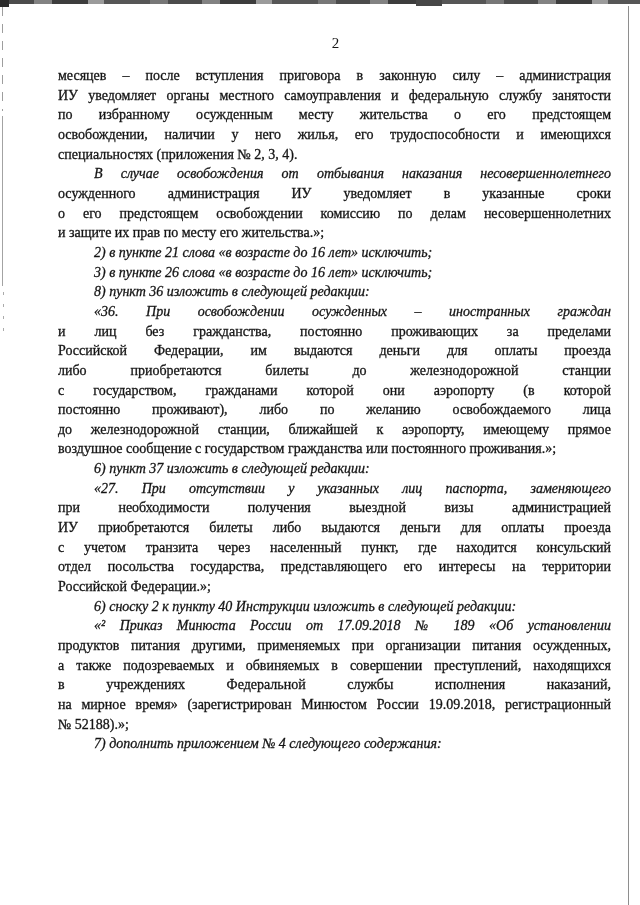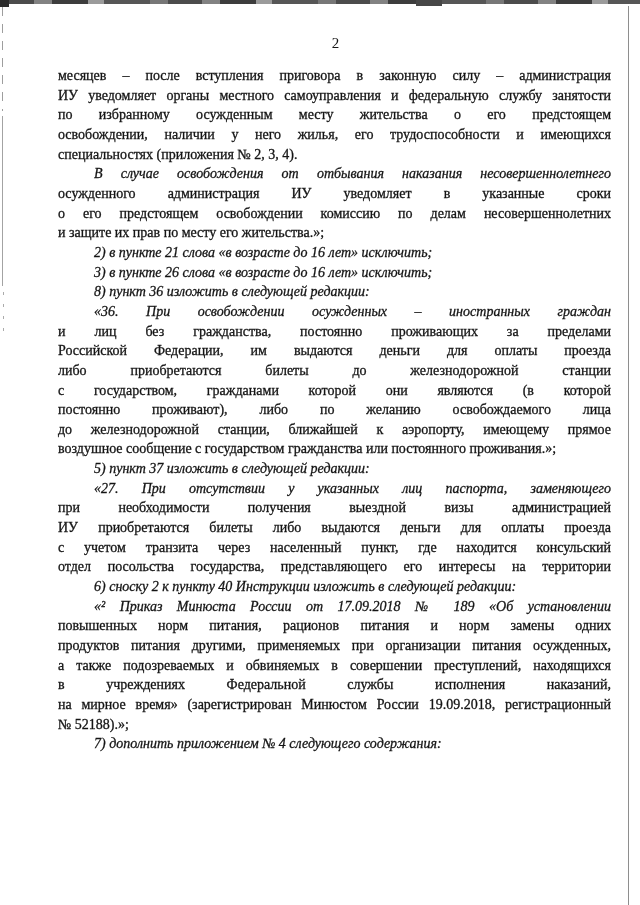--- a/index.html
+++ b/index.html
@@ -126,33 +126,33 @@
       <div class="line">осужденного администрация ИУ уведомляет в указанные сроки</div>
       <div class="line">о его предстоящем освобождении комиссию по делам несовершеннолетних</div>
       <div class="line last">и защите их прав по месту его жительства.»;</div>
       <div class="line last indent">2) в пункте 21 слова «в возрасте до 16 лет» исключить;</div>
       <div class="line last indent">3) в пункте 26 слова «в возрасте до 16 лет» исключить;</div>
       <div class="line last indent">8) пункт 36 изложить в следующей редакции:</div>
       <div class="line indent">«36. При освобождении осужденных – иностранных граждан</div>
       <div class="line">и лиц без гражданства, постоянно проживающих за пределами</div>
       <div class="line">Российской Федерации, им выдаются деньги для оплаты проезда</div>
       <div class="line">либо приобретаются билеты до железнодорожной станции</div>
-      <div class="line">с государством, гражданами которой они являются (в которой</div>
+      <div class="line">с государством, гражданами которой они аэропорту (в которой</div>
       <div class="line">постоянно проживают), либо по желанию освобождаемого лица</div>
       <div class="line">до железнодорожной станции, ближайшей к аэропорту, имеющему прямое</div>
       <div class="line last">воздушное сообщение с государством гражданства или постоянного проживания.»;</div>
-      <div class="line last indent">5) пункт 37 изложить в следующей редакции:</div>
+      <div class="line last indent">6) пункт 37 изложить в следующей редакции:</div>
       <div class="line indent">«27. При отсутствии у указанных лиц паспорта, заменяющего</div>
       <div class="line">при необходимости получения выездной визы администрацией</div>
       <div class="line">ИУ приобретаются билеты либо выдаются деньги для оплаты проезда</div>
       <div class="line">с учетом транзита через населенный пункт, где находится консульский</div>
       <div class="line">отдел посольства государства, представляющего его интересы на территории</div>
+      <div class="line last">Российской Федерации.»;</div>
       <div class="line last indent">6) сноску 2 к пункту 40 Инструкции изложить в следующей редакции:</div>
       <div class="line indent">«² Приказ Минюста России от 17.09.2018 № 189 «Об установлении</div>
-      <div class="line">повышенных норм питания, рационов питания и норм замены одних</div>
       <div class="line">продуктов питания другими, применяемых при организации питания осужденных,</div>
       <div class="line">а также подозреваемых и обвиняемых в совершении преступлений, находящихся</div>
       <div class="line">в учреждениях Федеральной службы исполнения наказаний,</div>
       <div class="line">на мирное время» (зарегистрирован Минюстом России 19.09.2018, регистрационный</div>
       <div class="line last">№ 52188).»;</div>
       <div class="line last indent">7) дополнить приложением № 4 следующего содержания:</div>
     </div>
 
 </div>
 

